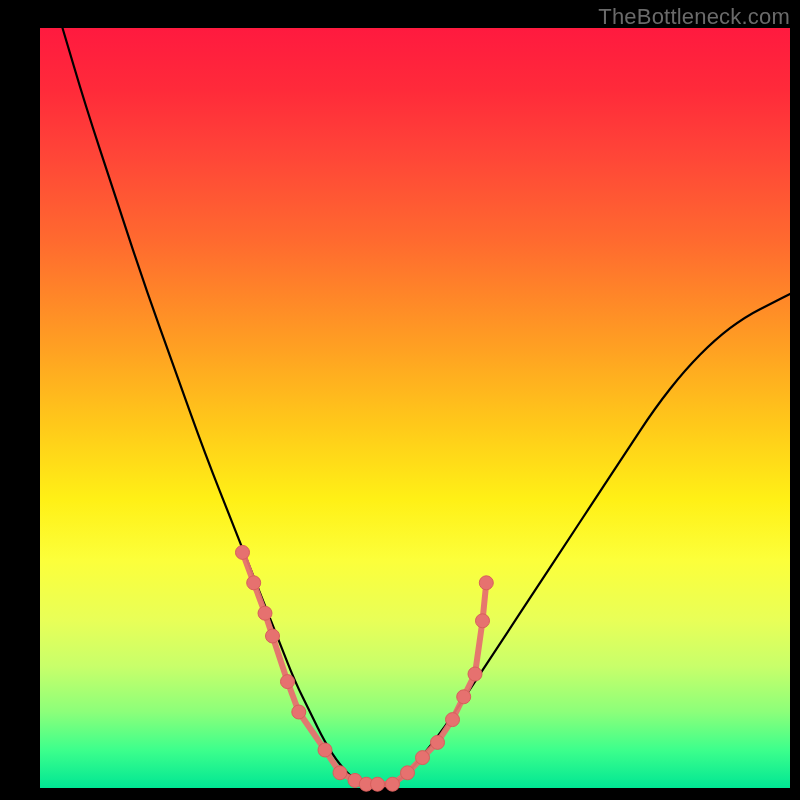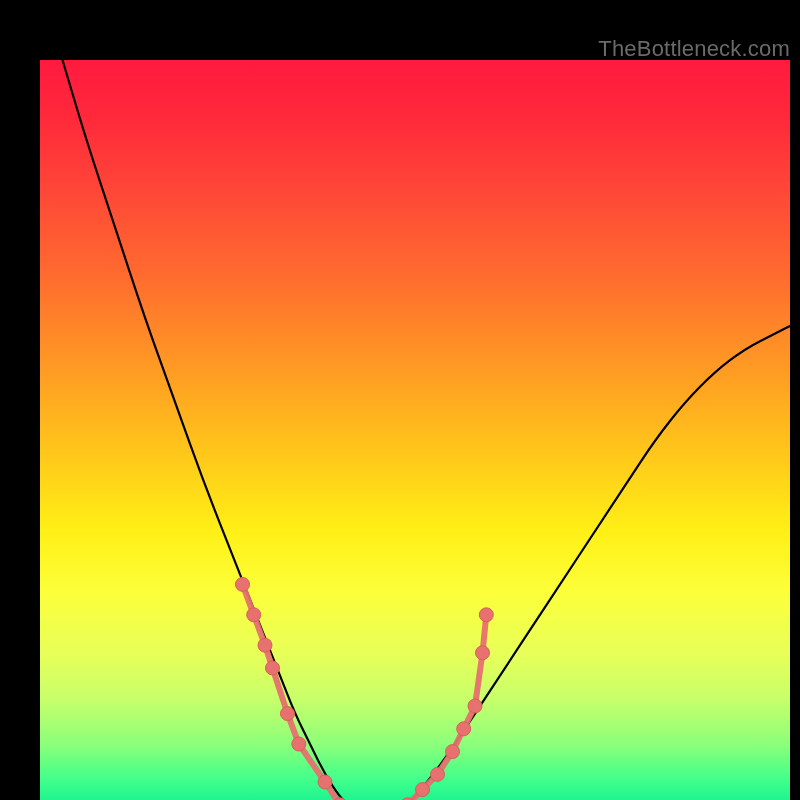--- a/index.html
+++ b/index.html
@@ -11,21 +11,20 @@
     font-family: Arial, Helvetica, sans-serif;
     overflow: hidden;
   }
   .frame {
     position: absolute;
     left: 0;
     top: 0;
     width: 800px;
     height: 752px;
     background: #000;
-    margin-top: 32px;
   }
   .plot {
     position: absolute;
     left: 40px;
     top: 28px;
     width: 750px;
     height: 760px;
     
     background: linear-gradient(to bottom,
       #ff1a3f 0%,

